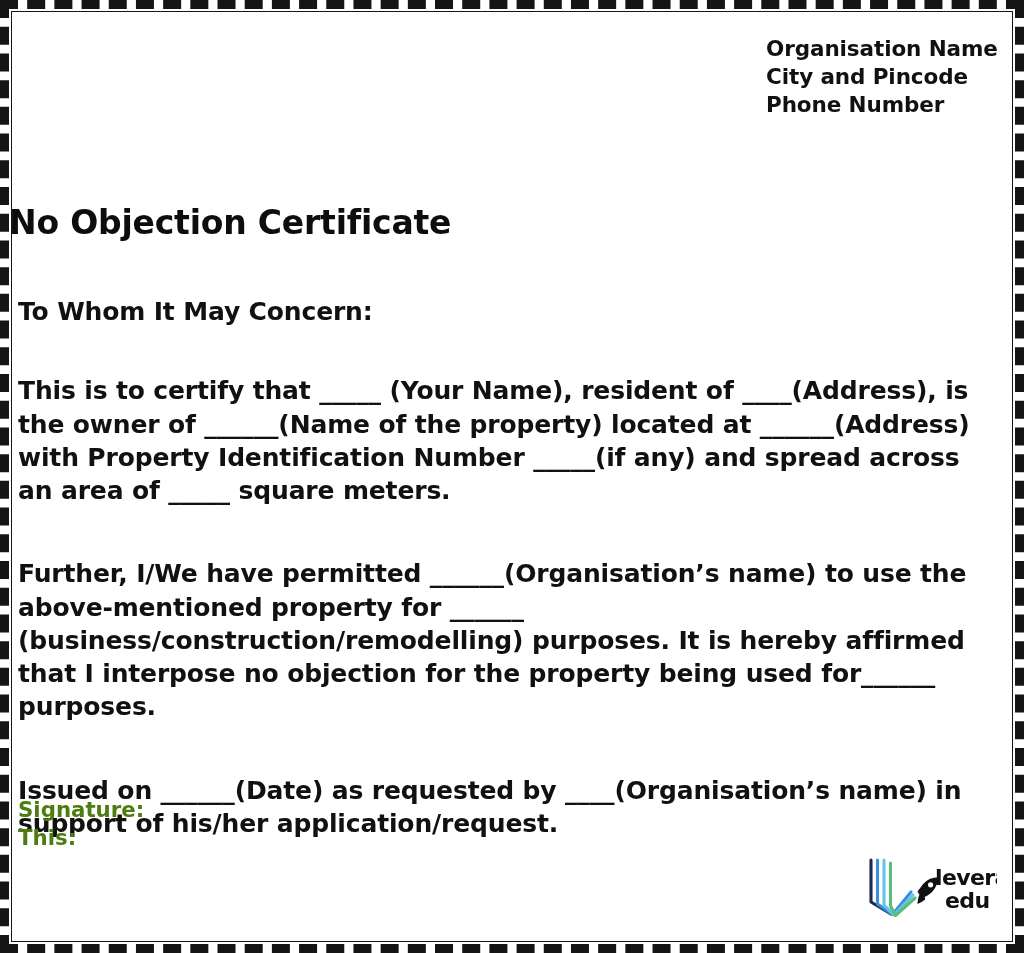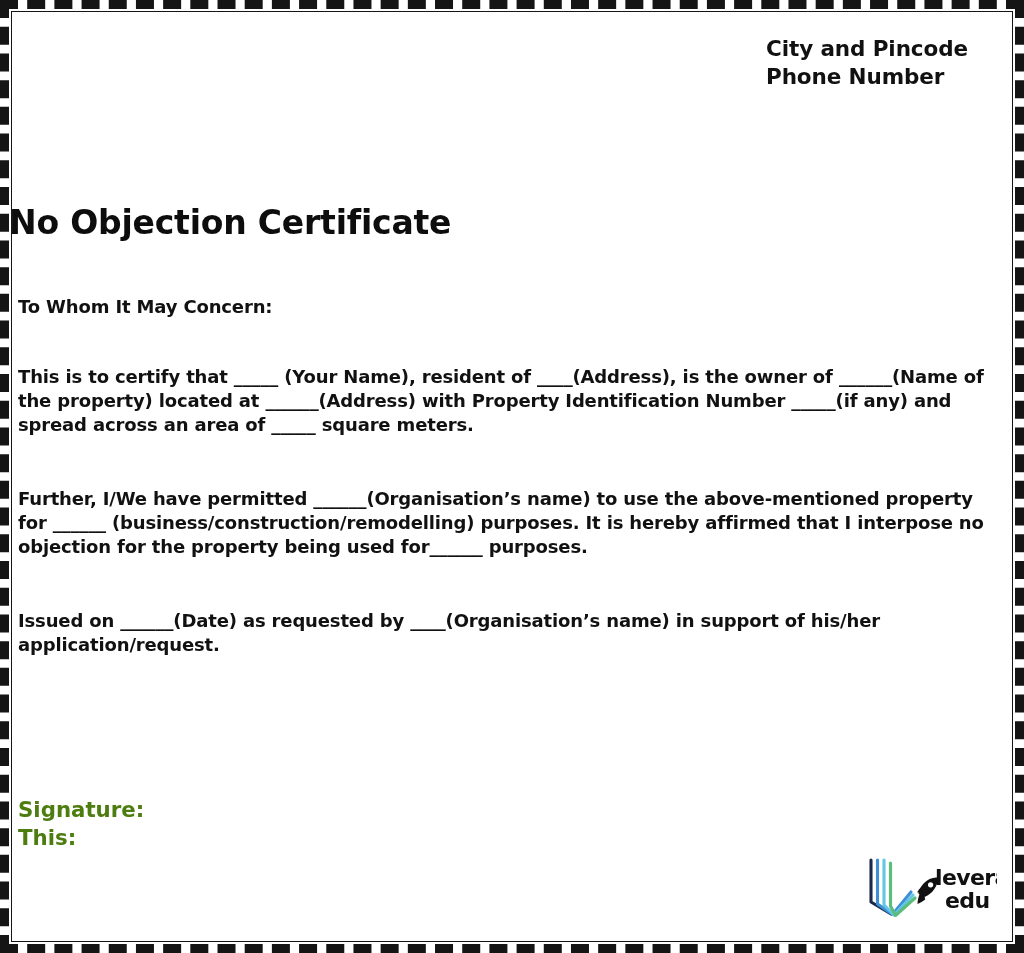--- a/index.html
+++ b/index.html
@@ -72,21 +72,21 @@
     letter-spacing: -0.2px;
   }
 
   
   .body-copy {
     position: absolute;
     left: 9px;
     top: 286px;
     width: 968px;
     font-weight: bold;
-    font-size: 18px;
+    font-size: 25px;
     line-height: 1.33;
     color: #111111;
     letter-spacing: -0.15px;
   }
   .salutation {
     margin: 0 0 46px 0;
   }
   .para {
     margin: 16px 0 46px 0;
   }
@@ -125,20 +125,21 @@
     height: 72px;
   }
 </style>
 </head>
 <body>
 
 <div class="page">
   <div class="sheet">
 
     <div class="letterhead">
+      <div>Organisation Name</div>
       <div>City and Pincode</div>
       <div>Phone Number</div>
     </div>
 
     <div class="doc-title">No Objection Certificate</div>
 
     <div class="body-copy">
       <p class="salutation">To Whom It May Concern:</p>
       <p class="para gap-lg">This is to certify that _____ (Your Name), resident of ____(Address), is the owner of ______(Name of the property) located at ______(Address) with Property Identification Number _____(if any) and spread across an area of _____ square meters.</p>
       <p class="para gap-lg">Further, I/We have permitted ______(Organisation’s name) to use the above-mentioned property for ______ (business/construction/remodelling) purposes. It is hereby affirmed that I interpose no objection for the property being used for______ purposes.</p>

